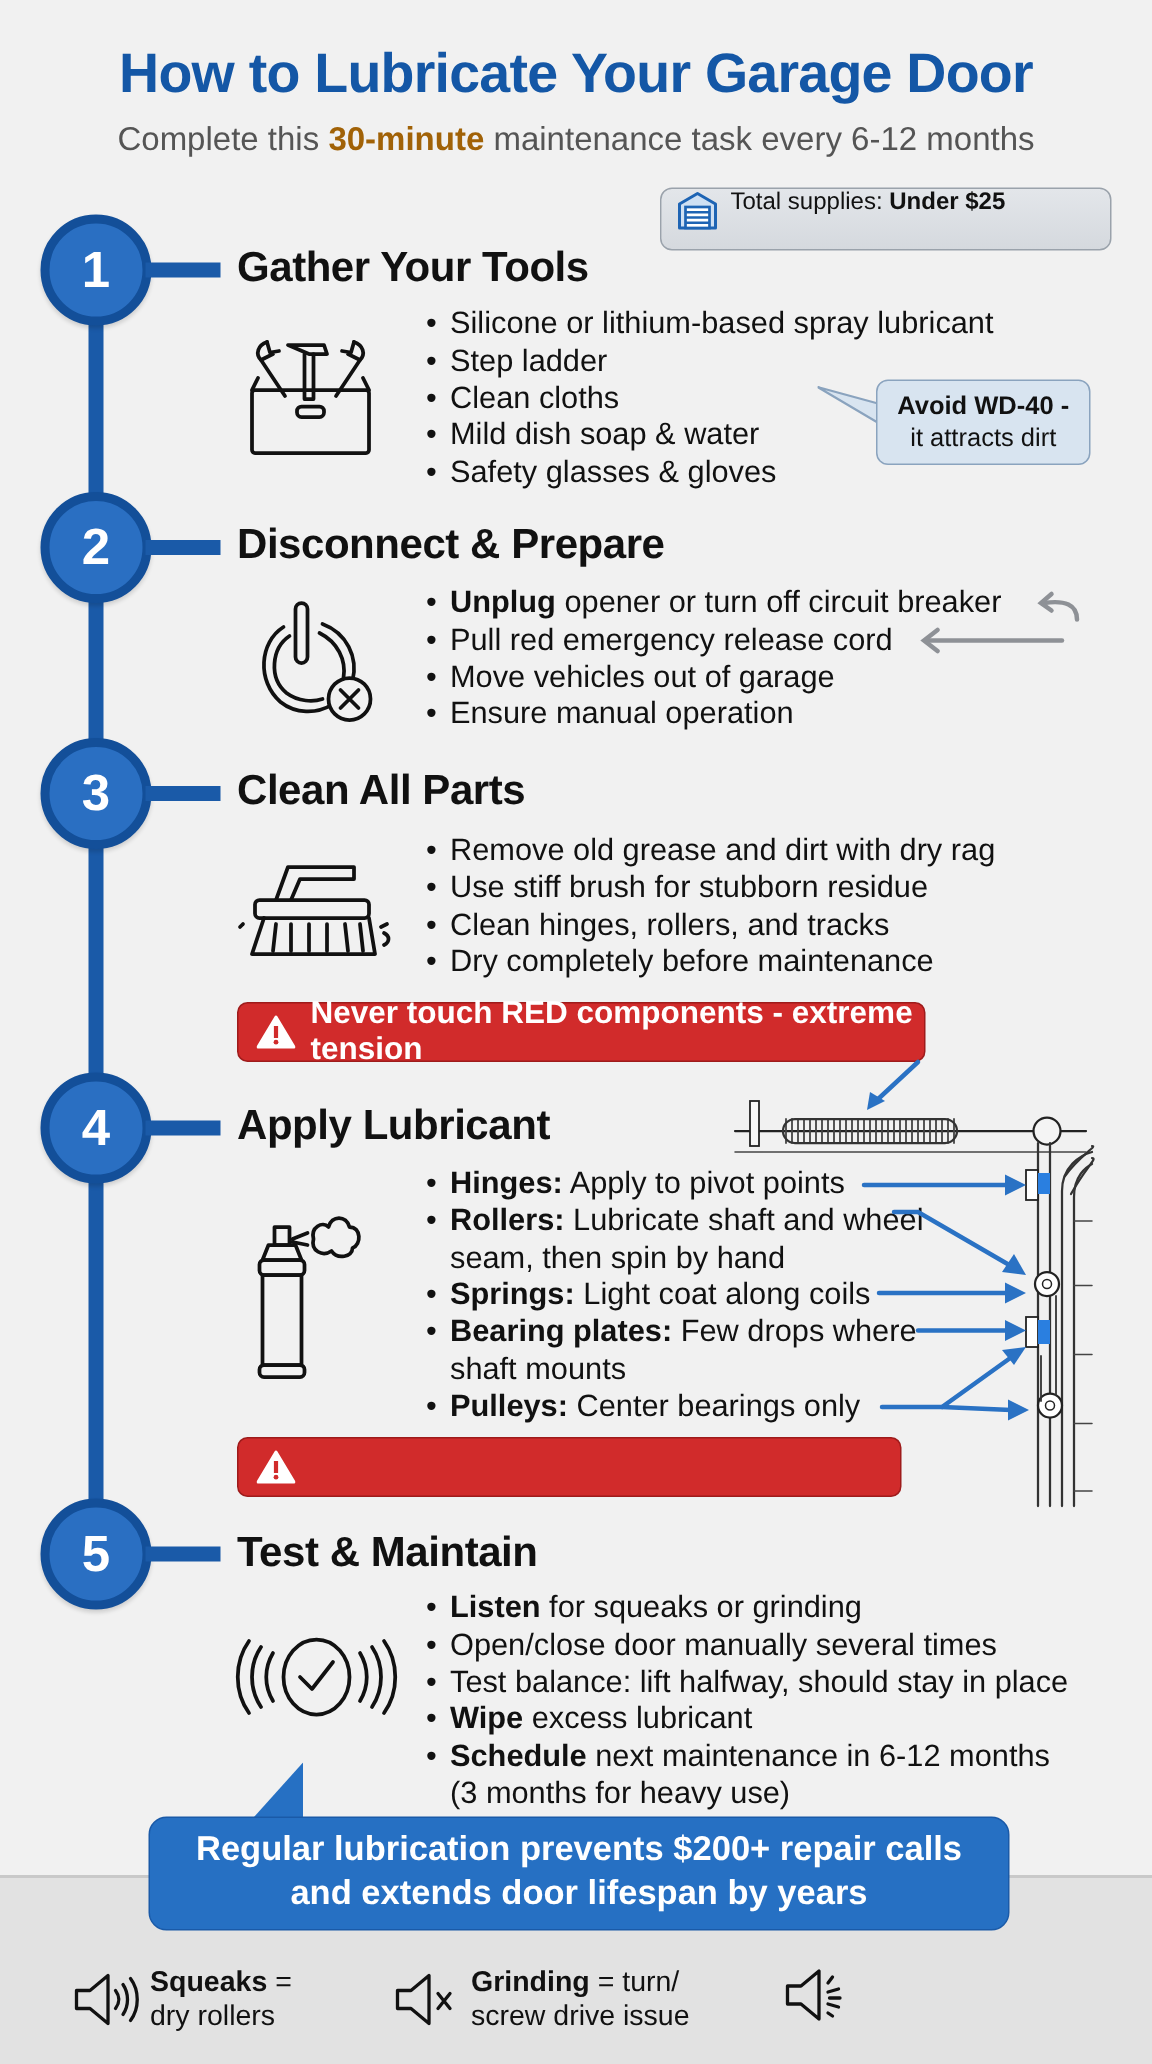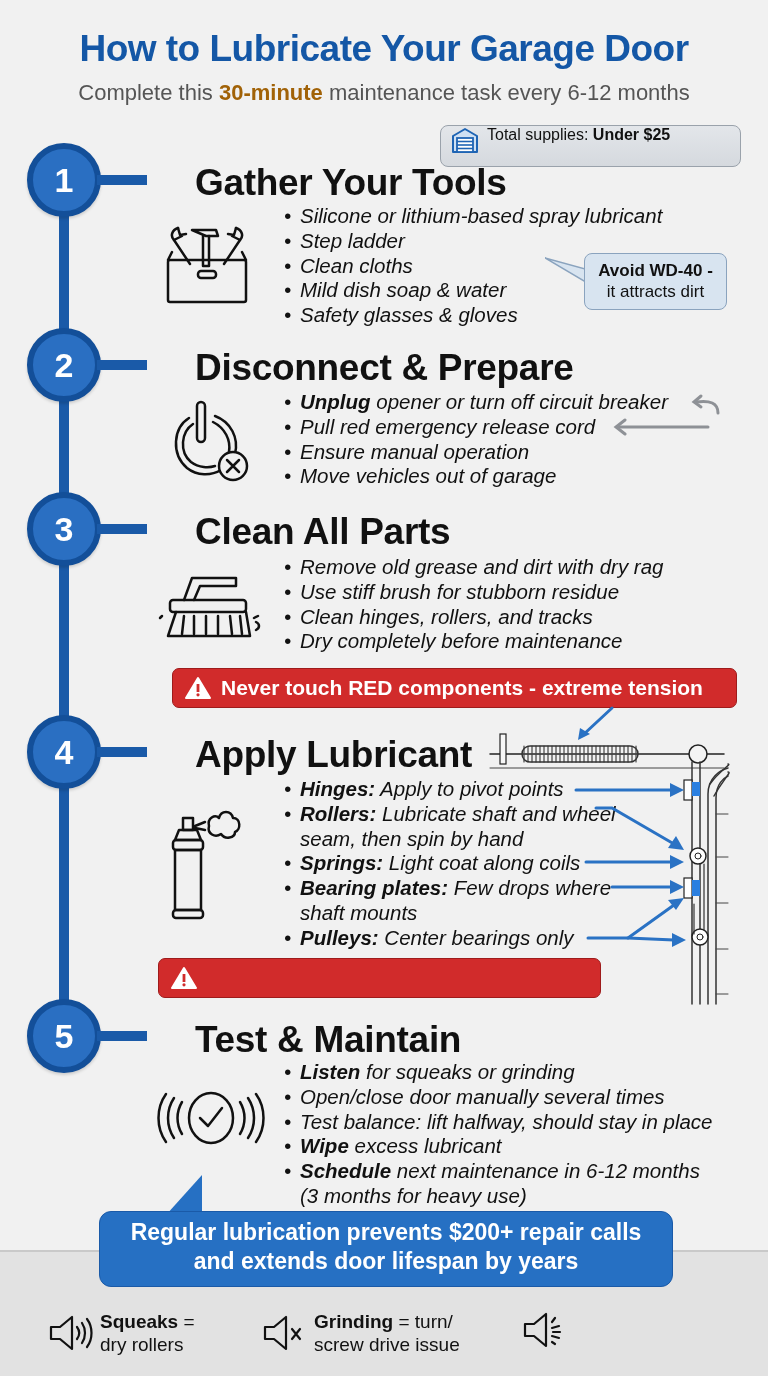--- a/index.html
+++ b/index.html
@@ -32,23 +32,23 @@
     left: 59px; top: 180px; width: 10px; height: 860px; background: #1a5aa8;
   }
   .step-circle {
     left: 27px; width: 74px; height: 74px; border-radius: 50%;
     background: #2a6fc2; border: 6px solid #134f99;
     color: #fff; font-size: 34px; font-weight: 700;
     display: flex; align-items: center; justify-content: center;
     box-shadow: 0 2px 3px rgba(0,0,0,0.15);
   }
   .connector { left: 97px; width: 50px; height: 10px; background: #1a5aa8; }
-  .step-title { left: 158px; font-size: 37px; font-weight: 700; color: #111; letter-spacing: -0.3px; margin-left: 37px; }
+  .step-title { left: 158px; font-size: 28px; font-weight: 700; color: #111; letter-spacing: -0.3px; }
   .bullets { left: 282px; list-style: none; font-size: 20.5px; line-height: 24.8px; color: #111; }
-  .bullets li { position: relative; padding-left: 18px; font-style: italic; }
+  .bullets li { position: relative; padding-left: 18px; }
   .bullets li::before { content: "•"; position: absolute; left: 2px; top: 0; }
   .bullets li b { font-weight: 700; }
   .callout-wd {
     left: 584px; top: 253px; width: 143px; height: 57px;
     background: #d8e4f0; border: 1.5px solid #8aa3be; border-radius: 8px;
     text-align: center; font-size: 17px; line-height: 21px; padding-top: 6px;
   }
   .warning {
     background: #d12b2b; border: 1.5px solid #9e1b1b; border-radius: 7px;
     color: #fff; font-weight: 700; font-size: 21px;
@@ -132,22 +132,22 @@
     <path d="M50 20 C66 26 74 42 70 58"></path>
     <path d="M48 26 C60 32 66 44 64 56"></path>
     <rect x="32" y="6" width="8" height="40" rx="4"></rect>
     <circle cx="68" cy="70" r="14" fill="#f1f1f1"></circle>
     <path d="M62 64 L74 76 M74 64 L62 76"></path>
   </svg>
 </div>
 <ul class="abs bullets" style="top:390px">
   <li><b>Unplug</b><span> opener or turn off circuit breaker</span></li>
   <li>Pull red emergency release cord</li>
+  <li>Move vehicles out of garage</li>
   <li>Ensure manual operation</li>
-  <li>Move vehicles out of garage</li>
 </ul>
 <div class="abs" style="left:688px; top:393px">
   <svg width="36" height="22" viewBox="0 0 36 22" fill="none" stroke="#8e9196" stroke-width="3" stroke-linecap="round">
       <path d="M30 20 C30 10 22 7 8 9"></path>
       <path d="M13 3 L6 9 L13 14"></path>
     </svg>
 </div>
 <div class="abs" style="left:612px; top:418px">
   <svg width="100" height="18" viewBox="0 0 100 18" fill="none" stroke="#8e9196" stroke-width="3" stroke-linecap="round">
       <path d="M96 9 L6 9"></path>
@@ -168,21 +168,21 @@
     <path d="M102 52 C106 54 106 58 102 60"></path>
       <path d="M100 48 L104 46"></path>
   </svg>
 </div>
 <ul class="abs bullets" style="top:555px">
   <li>Remove old grease and dirt with dry rag</li>
   <li>Use stiff brush for stubborn residue</li>
   <li>Clean hinges, rollers, and tracks</li>
   <li>Dry completely before maintenance</li>
 </ul>
-<div class="abs warning" style="left:172px; top:668px; width:565px; height:40px">
+<div class="abs warning" style="left:158px; top:668px; width:459px; height:40px">
   <span>
     <svg width="26" height="24" viewBox="0 0 26 24">
         <path d="M13 2 L25 22 L1 22 Z" fill="#fff" stroke="#fff" stroke-width="2" stroke-linejoin="round"></path>
         <rect x="11.6" y="8" width="2.8" height="8" fill="#d12b2b"></rect>
         <circle cx="13" cy="18.8" r="1.6" fill="#d12b2b"></circle>
       </svg>
   </span>
   <span>Never touch RED components - extreme tension</span>
 </div>
 

